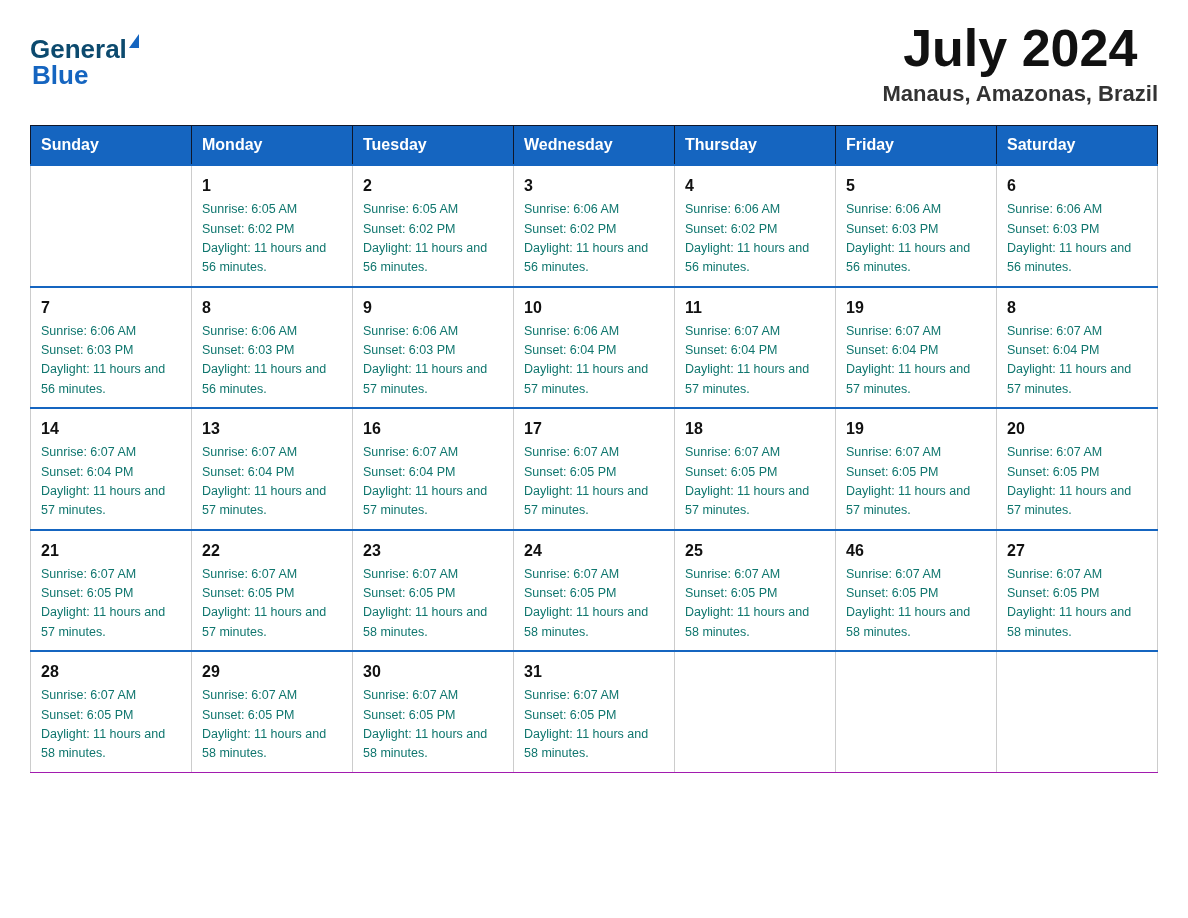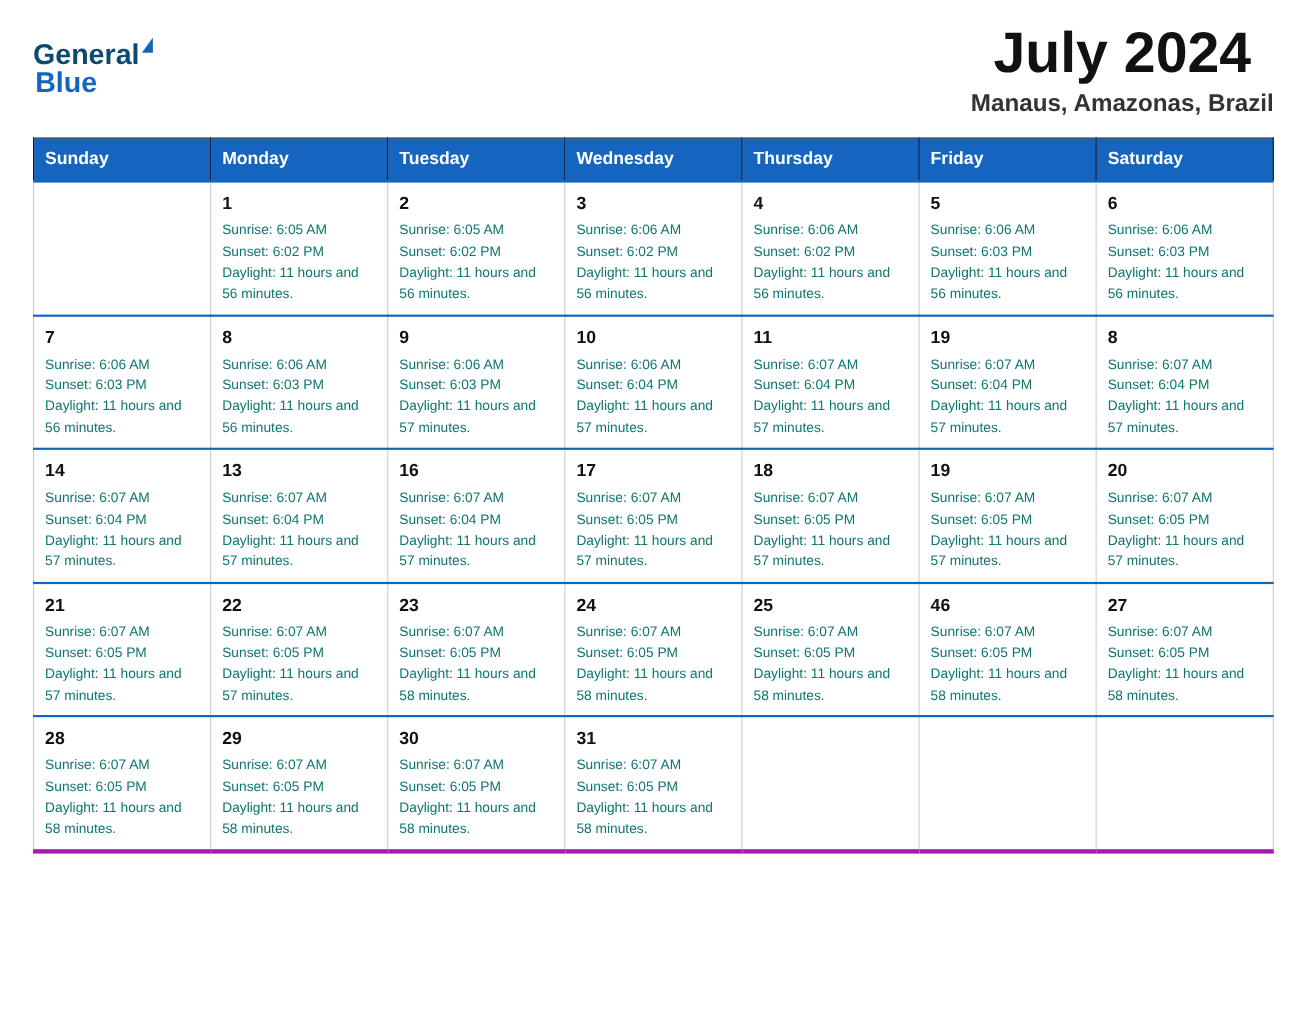--- a/index.html
+++ b/index.html
@@ -94,21 +94,21 @@
       color: #0f766e;
       line-height: 1.55;
     }
     tbody tr td:first-child {
       border-left: 1px solid #ccc;
     }
     tbody tr td:last-child {
       border-right: 1px solid #ccc;
     }
     tbody tr:last-child td {
-      border-bottom: 4px solid #a21caf;
+      border-bottom: 1px solid #a21caf;
     }
   </style>
 </head>
 <body>
 
 <div class="header">
   <div class="logo">
     <div style="display:flex; align-items:center;">
       <span class="logo-text logo-general">General</span>
       <span class="logo-triangle"></span>

